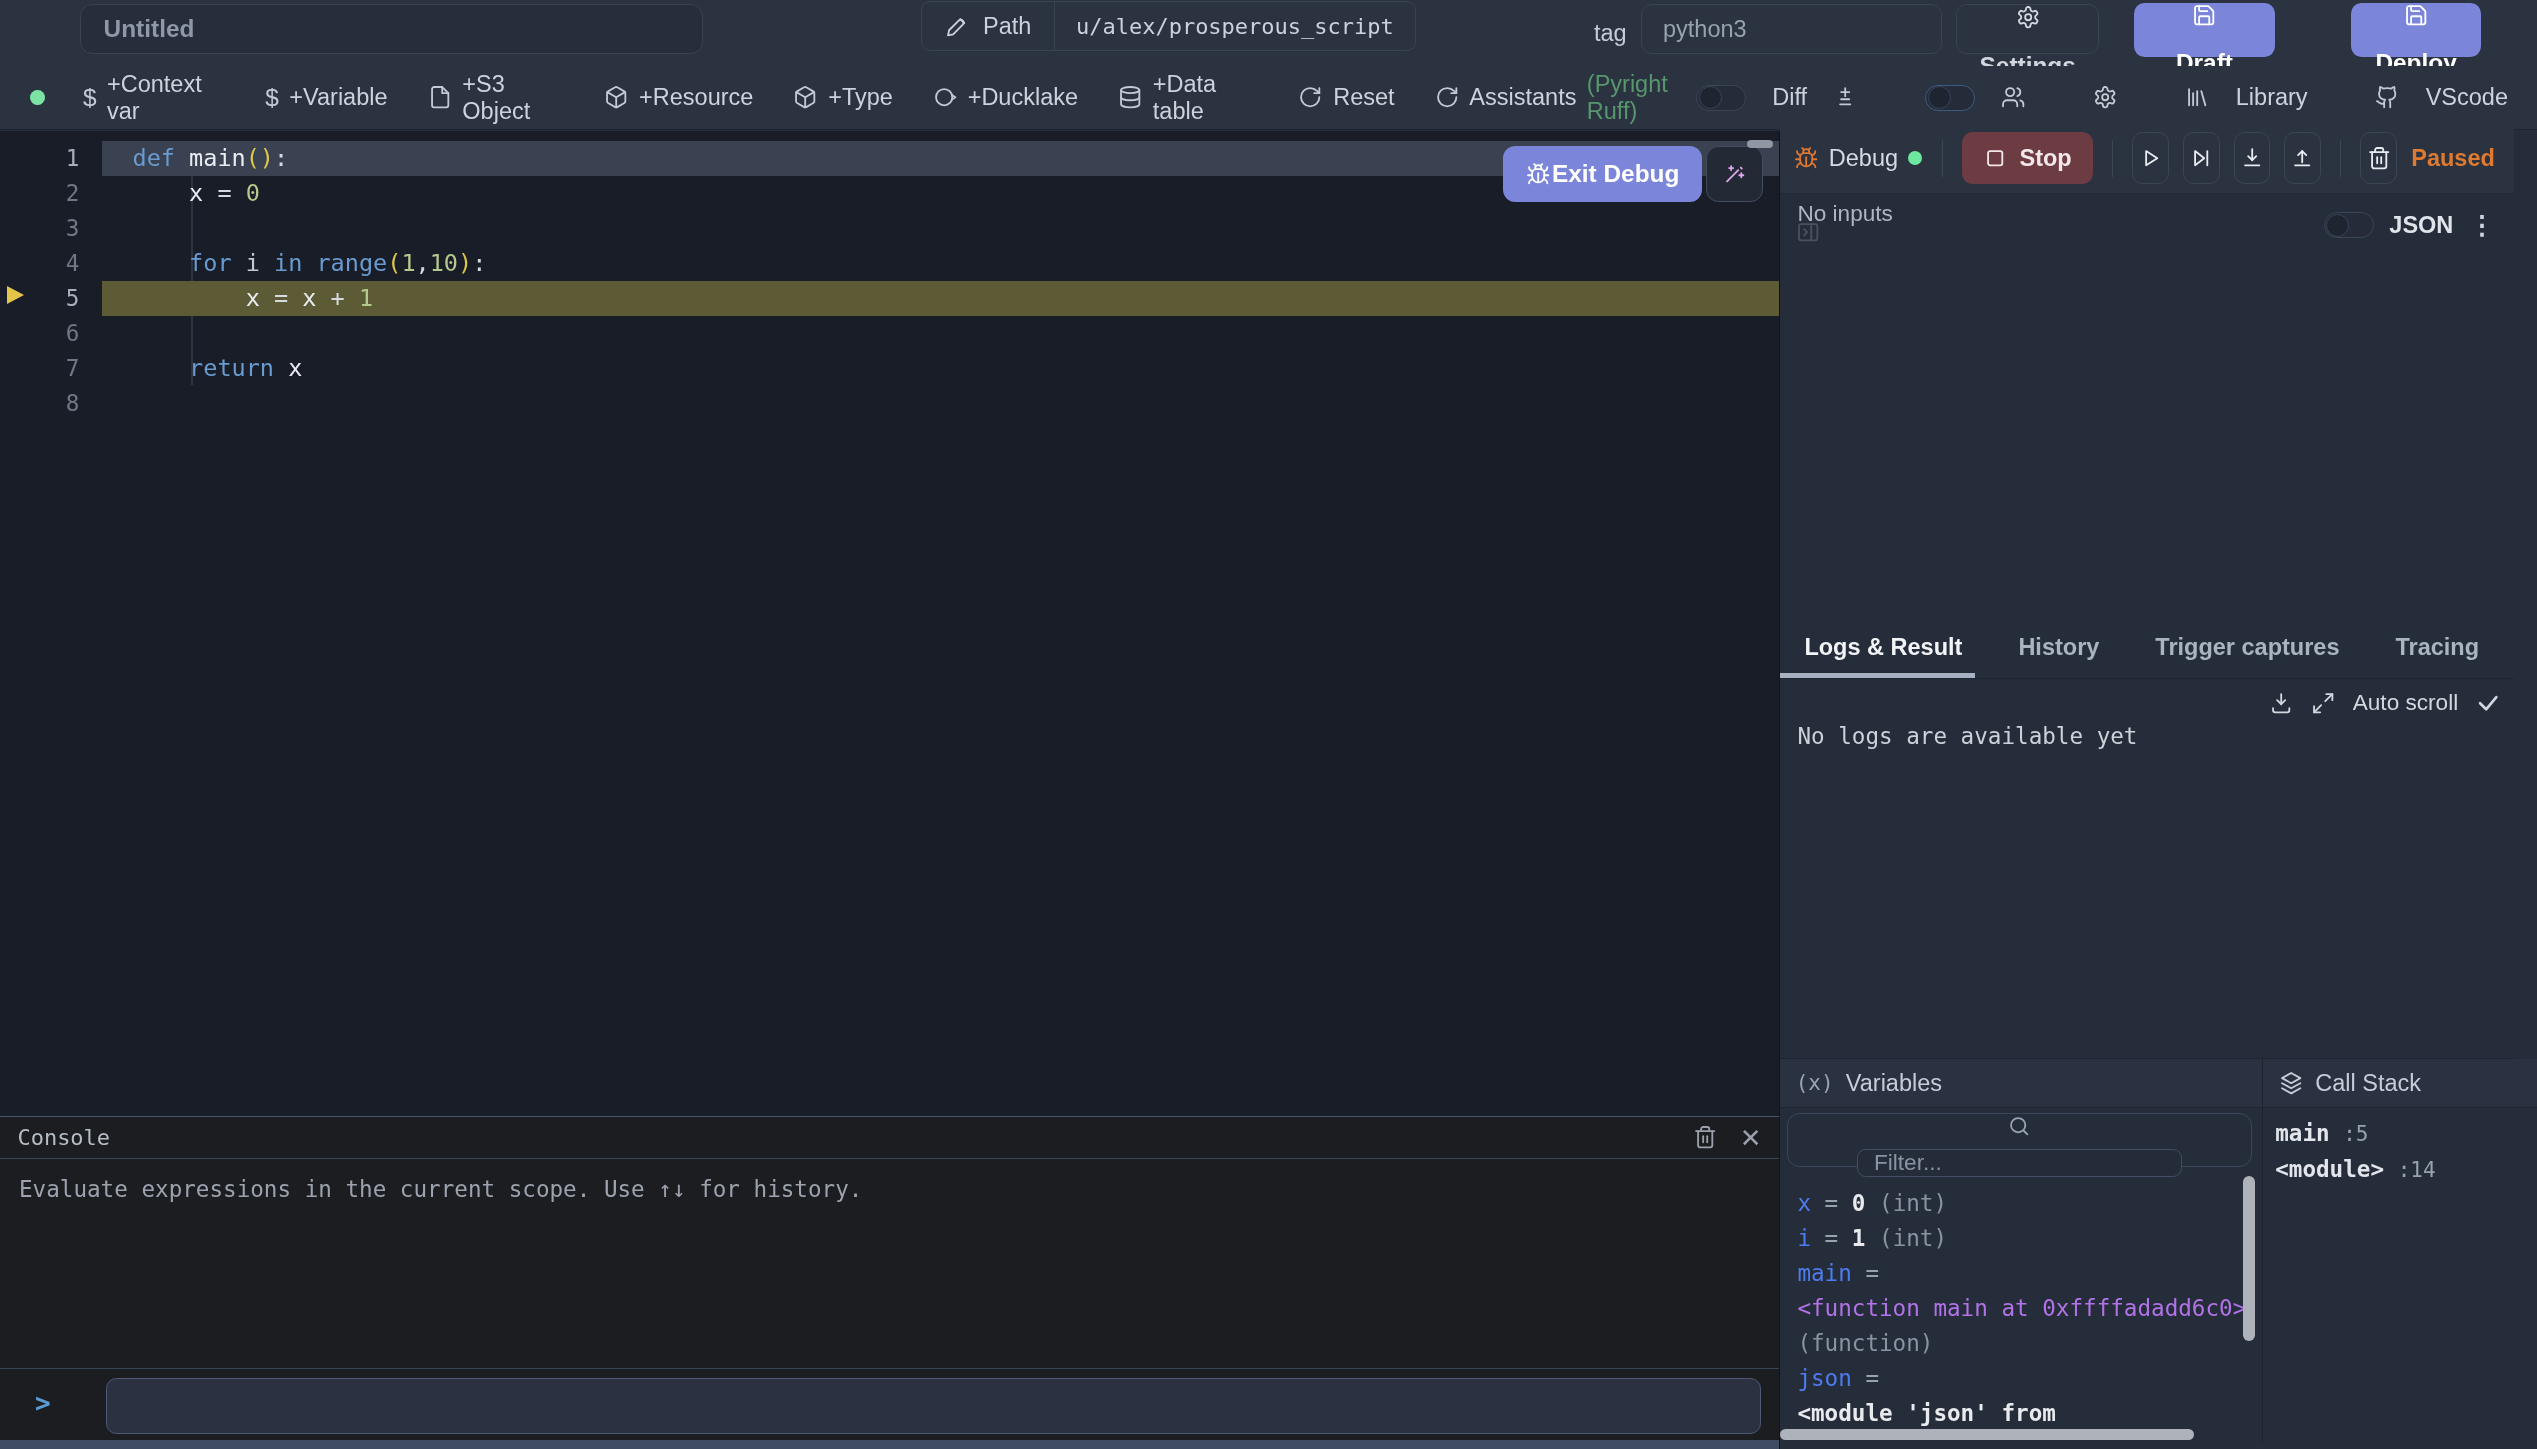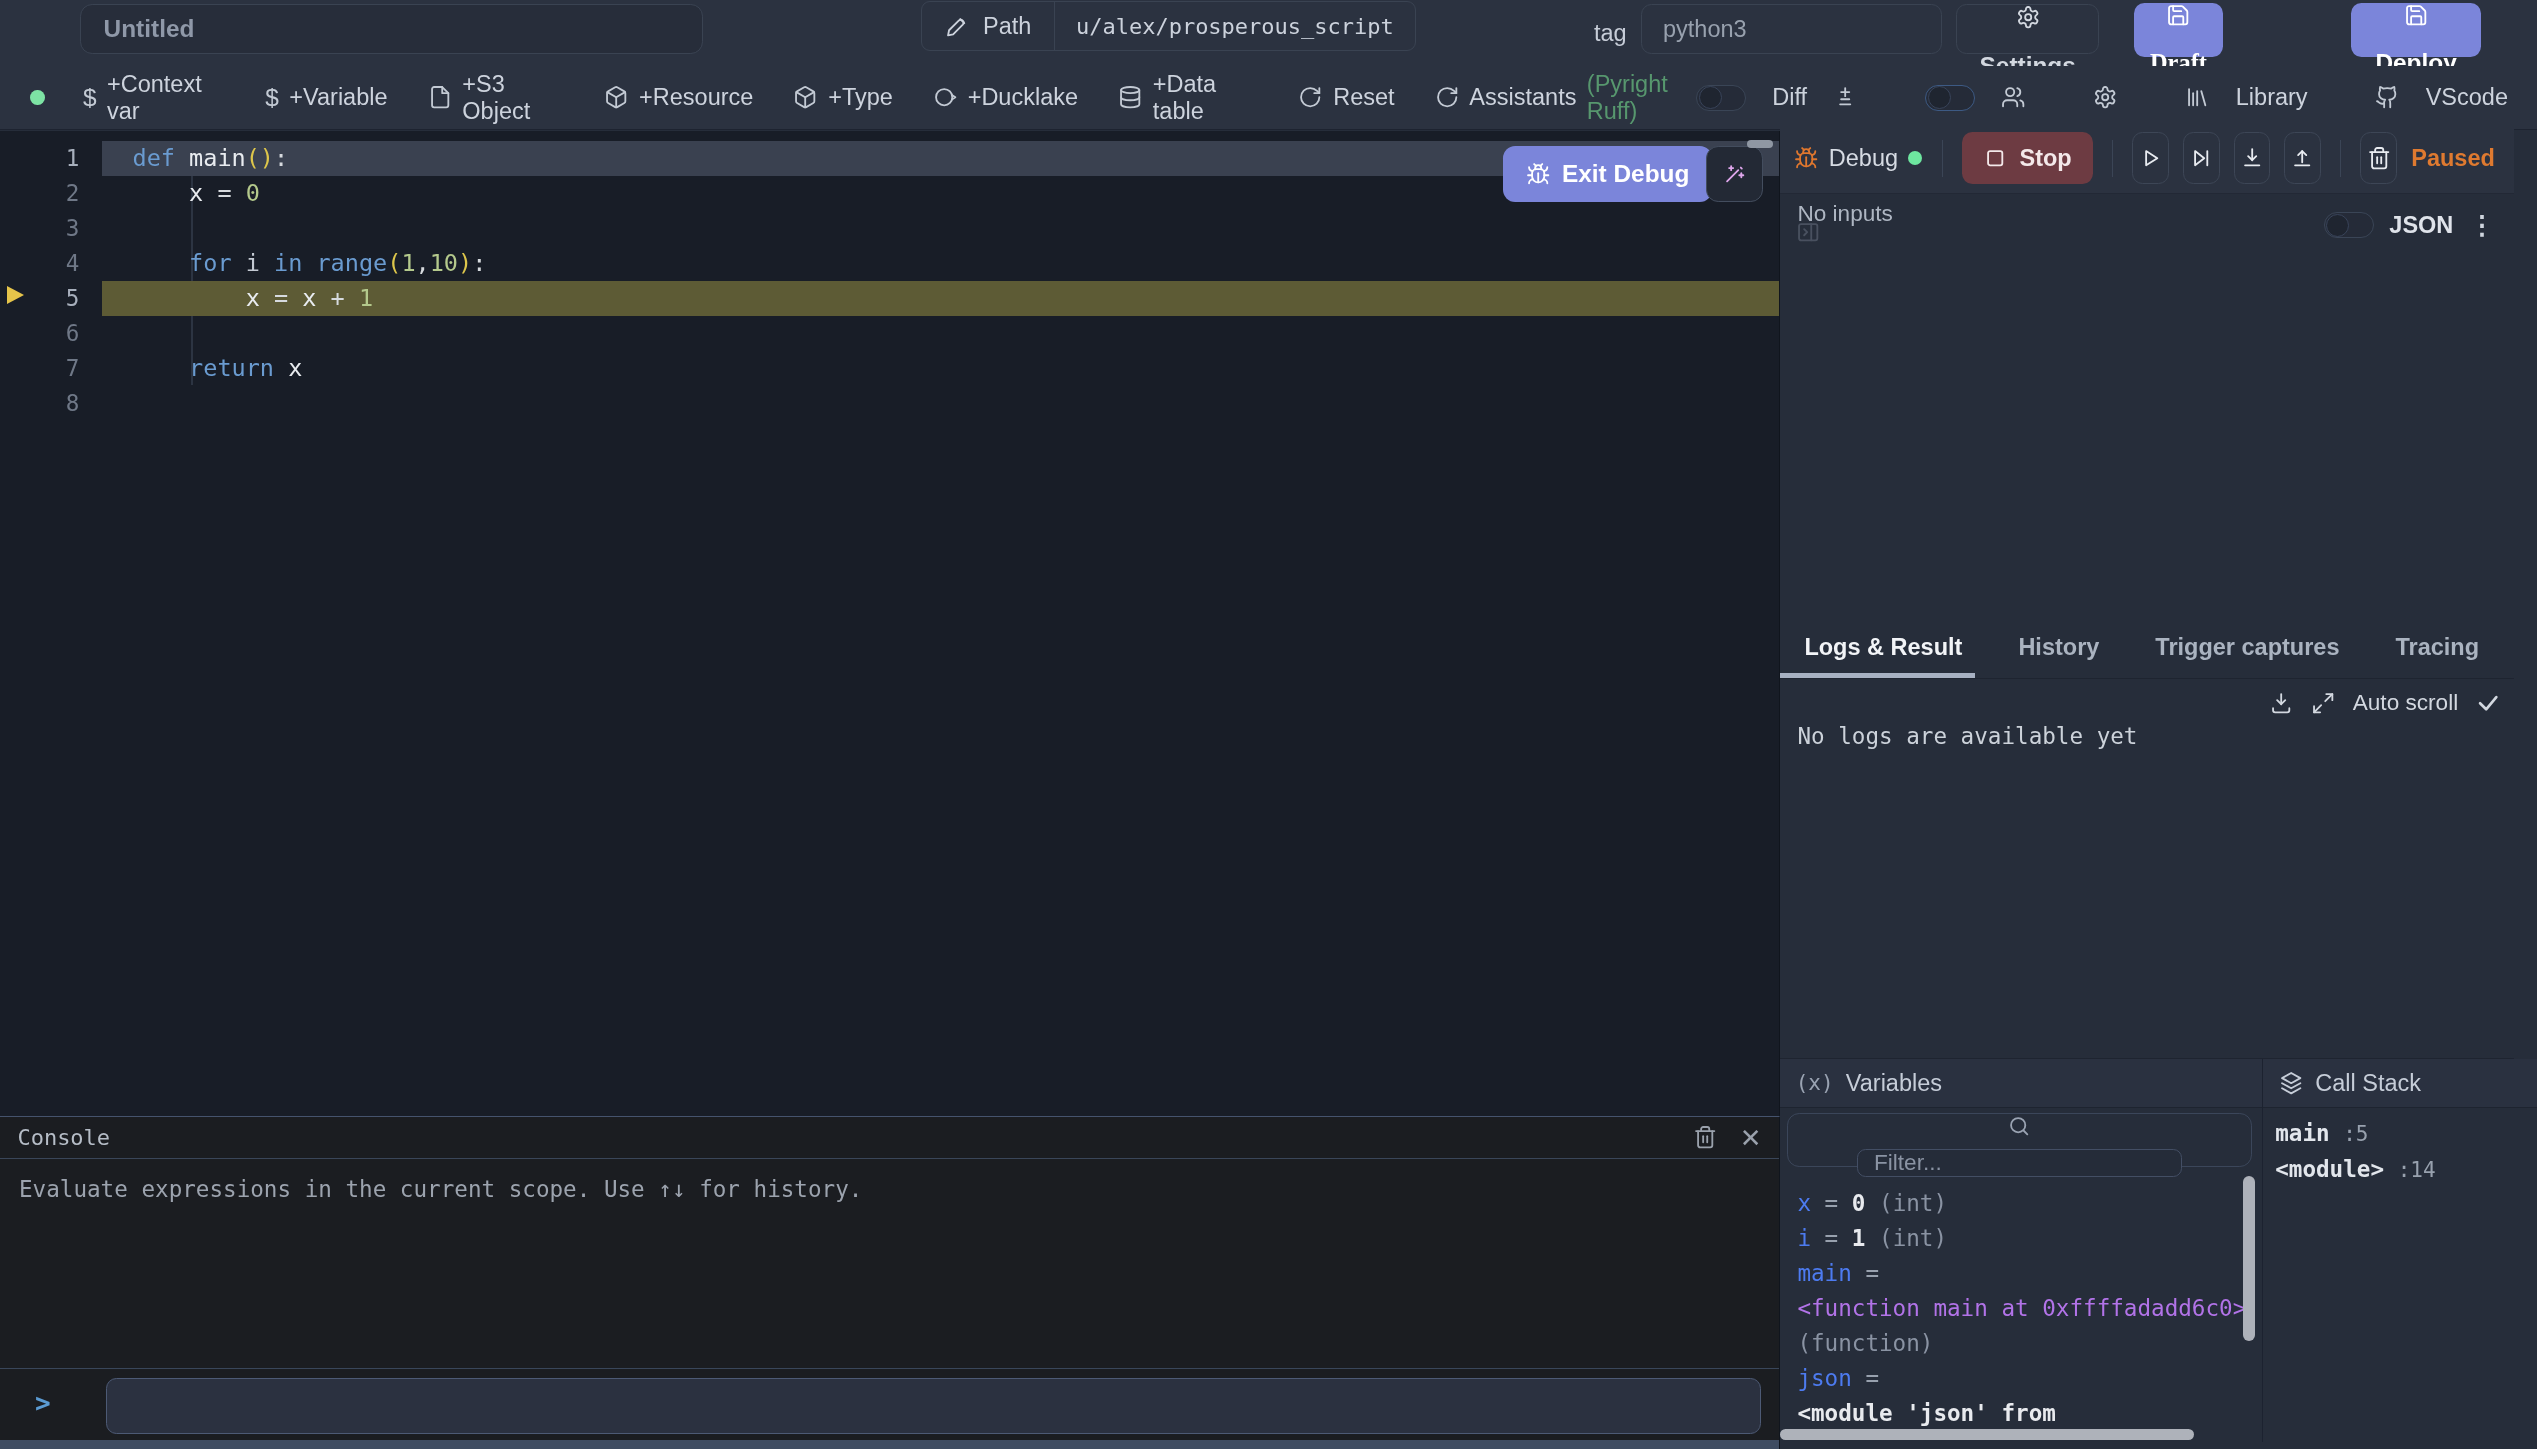--- a/index.html
+++ b/index.html
@@ -19,21 +19,21 @@
   .path-btn { display:flex; align-items:center; gap:14px; padding:0 22.6px; color:#ccd2dc; font-size:23.5px; }
   .path-value { display:flex; align-items:center; padding:0 21px; border-left:1.7px solid #3a4352;
     font-family:"DejaVu Sans Mono", monospace; font-size:22px; color:#ccd2dc; }
   .tag-label { position:absolute; left:1594px; top:0; height:66px; display:flex; align-items:center; color:#c7cdd8; font-size:23.5px; }
   .tag-input { position:absolute; left:1641px; top:4.4px; width:301px; height:50px; background:transparent;
     border:1.7px solid #3a4352; border-radius:10.4px; color:#98a1ae; font-size:23.5px; padding:0 21px; outline:none; }
   .tag-input::placeholder { color:#98a1ae; }
   .btn { display:inline-flex; align-items:center; gap:22px; border-radius:10.4px; font-size:24.4px; font-weight:600; cursor:default;flex-direction:column; }
   .settings-btn { position:absolute; left:1956px; top:4.4px; height:50px; padding:0 22.6px;
     border:1.7px solid #3a4352; color:#d3d8e0; }
-  .draft-btn { position:absolute; left:2134px; top:2.6px; height:54px; padding:0 16px; background:#7b85da; color:#ffffff;font-family:Liberation Serif, serif; }
+  .draft-btn { position:absolute; left:2134px; top:2.6px; height:54px; padding:0 42px; background:#7b85da; color:#ffffff; }
   .draft-shortcut { color:#c9cef2; font-weight:600; }
   .deploy-btn { position:absolute; left:2351px; top:2.6px; height:54px; padding:0 24.4px; background:#7b85da; color:#ffffff; }
 
   
   .toolbar { position:absolute; left:0; top:66px; width:2538px; height:64px; background:#2b3240;
     border-bottom:1.7px solid #1d2330; display:flex; align-items:center; padding:0 30px; }
   .status-dot { width:15.7px; height:15.7px; border-radius:50%; background:#7de3a4; margin-right:38px; }
   .tb-items { display:flex; align-items:center; gap:40px; }
   .tb-item { display:flex; align-items:center; gap:10.4px; color:#cdd3dd; font-size:23.5px; }
   .tb-item .icon { color:#c3cad4; }
@@ -58,21 +58,21 @@
   .crow .lc { flex:1; padding-left:30.5px; white-space:pre; font-family:"DejaVu Sans Mono", monospace;
     font-size:23.5px; line-height:35px; }
   .crow.active .lc { background:#3a4150; }
   .crow.debug .lc { background:#5d5b35; }
   .tok-kw{color:#6a9bd0} .tok-fn{color:#e9ecf0} .tok-pa{color:#ddc64b} .tok-num{color:#b4c98c}
   .tok-op{color:#d6dade} .tok-vr{color:#e9ecf0} .tok-vi{color:#c3c9d2}
   .indent-guide { position:absolute; left:191px; top:45px; width:1.7px; height:209px; background:#2c3442; }
   .debug-arrow { position:absolute; left:7px; top:155px; width:0; height:0;
     border-left:17.4px solid #e5c44a; border-top:9.6px solid transparent; border-bottom:9.6px solid transparent; }
   .exit-debug-btn { position:absolute; left:1503px; top:15px; height:56px; padding:0 22.6px; background:#7b85da;
-    color:#fff; display:flex; align-items:center; gap:12px; border-radius:12.2px; font-size:24.4px; font-weight:700; }
+    color:#fff; display:flex; align-items:center; gap:2px; border-radius:12.2px; font-size:24.4px; font-weight:700; }
   .wand-btn { position:absolute; left:1706px; top:15px; width:57px; height:56px; border:1.7px solid #434d5e;
     border-radius:12.2px; display:flex; align-items:center; justify-content:center; color:#dfa6ec; background:#232935; }
   .ed-scroll-thumb { position:absolute; left:1747px; top:8.7px; width:26px; height:8.7px; border-radius:4.4px; background:#8f97a3; }
 
   
   .rpanel { position:absolute; left:1780px; top:123px; width:734px; height:1319px; background:#262d3a; }
   .dbg-toolbar { position:absolute; left:0; top:0; width:100%; height:71px; background:#2b3240;
     border-bottom:1.7px solid #222835; display:flex; align-items:center; padding:0 14px; gap:14px; }
   .dbg-title { display:flex; align-items:center; gap:10.4px; font-size:23.5px; color:#d6dbe3; }
   .dbg-bug { color:#e0772e; }

